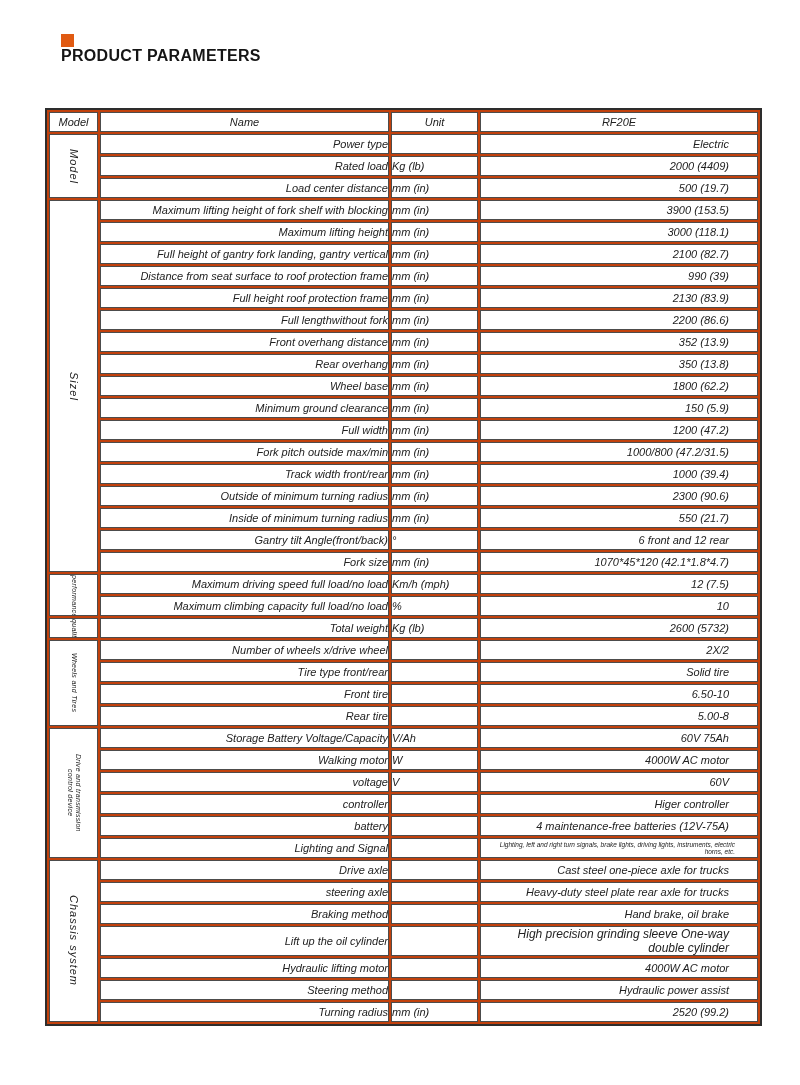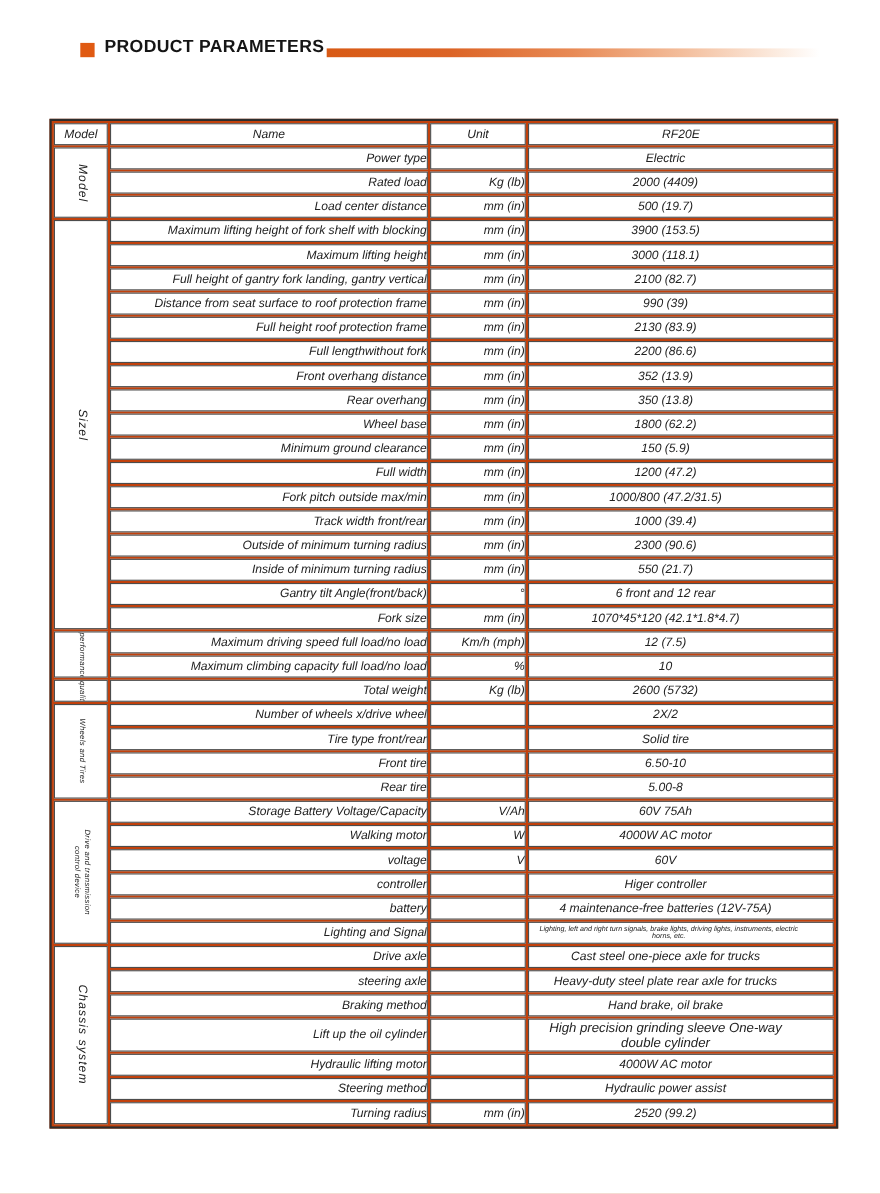--- a/index.html
+++ b/index.html
@@ -11,26 +11,27 @@
   .page {
     position: relative;
     width: 800px;
     height: 1085px;
     background: #ffffff;
     overflow: hidden;
   }
   
   .title-row {
     position: absolute;
-    left: 73px;
+    left: 61px;
     top: 34px;
     right: 55px;
     display: flex;
-    align-items: flex-end;
+    align-items: flex-start;
     height: 18px;
+    flex-direction: column;
   }
   .bullet {
     width: 13px;
     height: 13px;
     background: #e05a12;
     margin-right: 9px;
     flex: none;
   }
   .title {
     margin: 0 2px 0 0;
@@ -68,22 +69,22 @@
     color: #222222;
     overflow: hidden;
     background: #ffffff;
   }
   .params thead th {
     font-weight: normal;
     text-align: center;
     background: #ffffff;
   }
   td.name  { text-align: right;  padding-left: 12px; }
-  td.unit  { text-align: right; }
-  td.value { text-align: center; padding-right: 28px; margin-top: 28px; }
+  td.unit  { text-align: left; }
+  td.value { text-align: right; padding-right: 28px; margin-top: 28px; }
   td.value.small { font-size: 12px; }
   td.value.tiny  { font-size: 6.5px; padding-right: 22px; }
   
   .c-blue-name  { background: #dbe4ee; }
   .c-blue-uv    { background: #f1f0ee; }
   .c-blue-label { background: #e1e7ee; }
   .c-gray-name  { background: #d8d8d8; }
   .c-gray-uv    { background: #dcdbd9; }
   .c-gray-label { background: #d4d4d4; }
   

